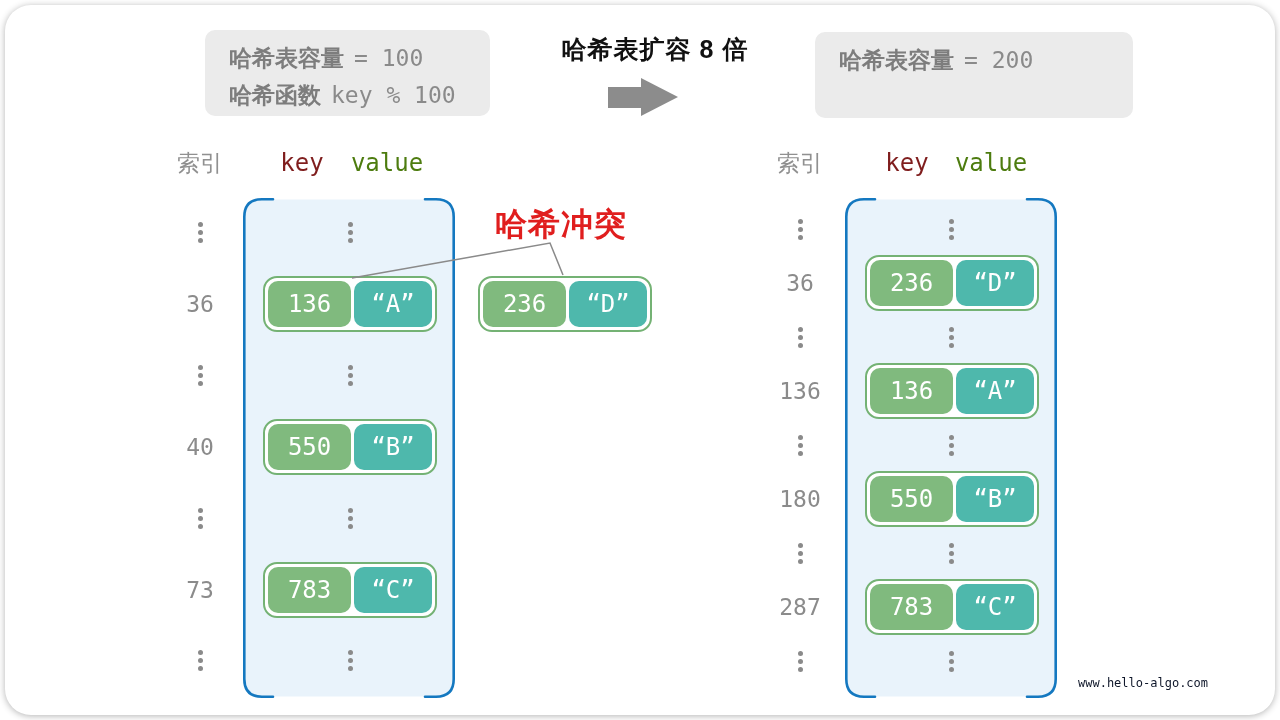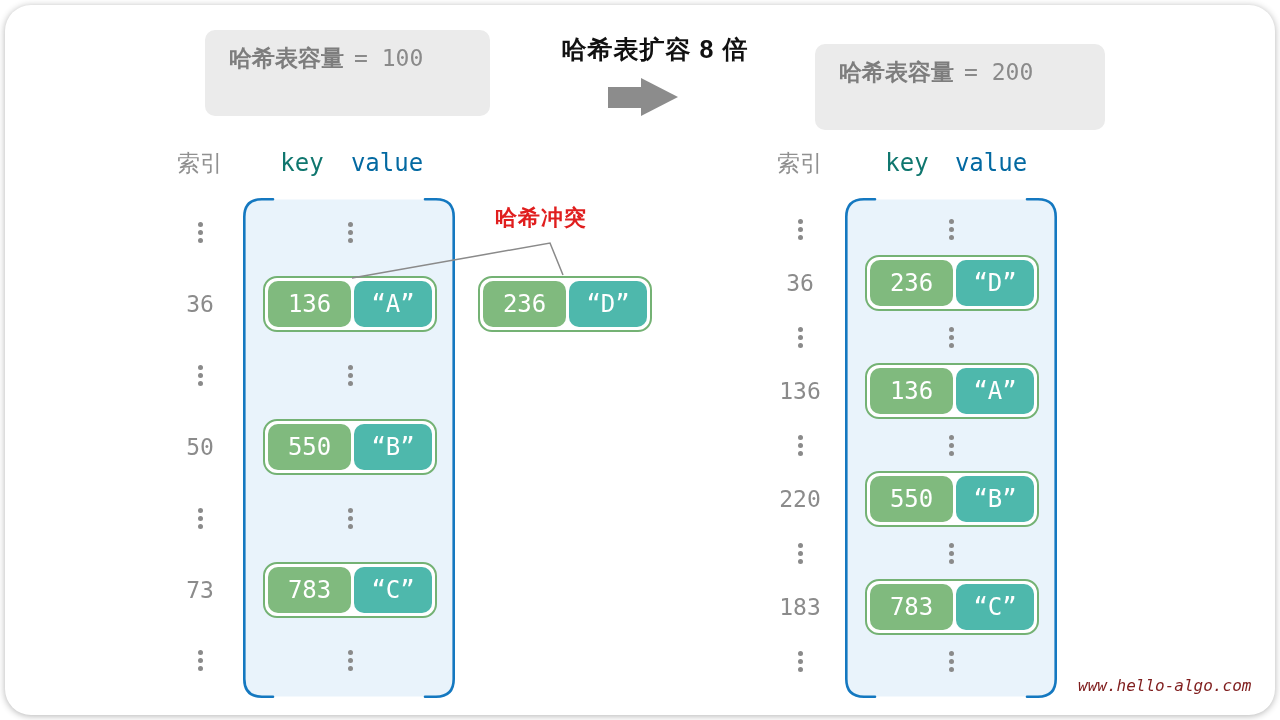--- a/index.html
+++ b/index.html
@@ -22,22 +22,22 @@
 
   
   .arrow-shaft{position:absolute;background:#8c8c8c;}
   .arrow-head{position:absolute;width:0;height:0;
               border-top:19px solid transparent;border-bottom:19px solid transparent;
               border-left:37px solid #8c8c8c;}
 
   
   .hdr{position:absolute;height:28px;line-height:28px;text-align:center;white-space:nowrap;}
   .hdr-index{color:#909090;font-size:23px;}
-  .hdr-key{color:#0f766e;font-size:24px;}
-  .hdr-value{color:#0369a1;font-size:24px;}
+  .hdr-key{color:#7f1d1d;font-size:24px;}
+  .hdr-value{color:#4d7c0f;font-size:24px;}
 
   
   .tablewrap{position:absolute;width:212px;height:500px;}
 
   
   .pair{position:absolute;width:174px;height:56px;box-sizing:border-box;
         background:#ffffff;border:2px solid #74b274;border-radius:14px;
         padding:3px;display:flex;gap:3px;}
   .kbox,.vbox{border-radius:10px;display:flex;align-items:center;justify-content:center;
         color:#ffffff;font-size:24px;}
@@ -45,44 +45,45 @@
   .vbox{flex:1;background:#4eb8ac;}
 
   
   .idx{position:absolute;width:60px;height:26px;line-height:26px;text-align:center;
        color:#8b8b8b;font-size:23px;}
 
   
   .dots{position:absolute;width:6px;height:21px;}
   .dot{width:5px;height:5px;border-radius:50%;background:#8a8a8a;margin:0 auto 3px auto;}
 
-  .conflict{position:absolute;font-size:22px;font-weight:bold;color:#e01e1e;
+  .conflict{position:absolute;font-size:32px;font-weight:bold;color:#e01e1e;
             white-space:nowrap;letter-spacing:1px;font-family:Liberation Serif, serif;}
 
   .overlay{position:absolute;left:0;top:0;width:1280px;height:720px;pointer-events:none;}
 
-  .watermark{position:absolute;color:#7f1d1d;font-size:16px;white-space:nowrap;font-style:italic;}
+  .watermark{position:absolute;color:#0f172a;font-size:12px;white-space:nowrap;}
 </style>
 </head>
 <body>
 
 <div class="stage">
   <div class="card"></div>
 
   <div class="infobox" style="left:205px;top:30px;width:285px;height:86px">
     <div class="line"><span class="cjk">哈希表容量</span><span class="val mono">= 100</span></div>
+    <div class="line"><span class="cjk">哈希函数</span><span class="val mono">key % 100</span></div>
   </div>
 
   <div class="title" style="left:535px;top:33px;width:240px">哈希表扩容 8 倍</div>
   <div>
     <div class="arrow-shaft" style="left:608px;top:87px;width:34px;height:21px"></div>
     <div class="arrow-head" style="left:641px;top:78px"></div>
   </div>
 
-  <div class="infobox" style="left:815px;top:44px;width:290px;height:86px">
+  <div class="infobox" style="left:815px;top:32px;width:318px;height:86px">
     <div class="line"><span class="cjk">哈希表容量</span><span class="val mono">= 200</span></div>
   </div>
 
   <div class="hdr hdr-index" style="left:170px;top:149px;width:60px">索引</div>
   <div class="hdr hdr-key mono" style="left:269px;top:149px;width:66px">key</div>
   <div class="hdr hdr-value mono" style="left:345px;top:149px;width:84px">value</div>
 
   <div class="tablewrap" style="left:243px;top:198px">
     <svg width="212" height="500" viewBox="0 0 212 500">
       <rect x="1.5" y="1.5" width="209" height="497" rx="17" fill="#e9f3fb" stroke="none"></rect>
@@ -95,21 +96,21 @@
       <div class="dot"></div>
       <div class="dot"></div>
       <div class="dot"></div>
     </div>
   <div class="idx mono" style="left:170px;top:291px">36</div>
   <div class="dots" style="left:197px;top:365px">
       <div class="dot"></div>
       <div class="dot"></div>
       <div class="dot"></div>
     </div>
-  <div class="idx mono" style="left:170px;top:434px">50</div>
+  <div class="idx mono" style="left:170px;top:434px">40</div>
   <div class="dots" style="left:197px;top:508px">
       <div class="dot"></div>
       <div class="dot"></div>
       <div class="dot"></div>
     </div>
   <div class="idx mono" style="left:170px;top:577px">73</div>
   <div class="dots" style="left:197px;top:650px">
       <div class="dot"></div>
       <div class="dot"></div>
       <div class="dot"></div>
@@ -180,27 +181,27 @@
       <div class="dot"></div>
       <div class="dot"></div>
       <div class="dot"></div>
     </div>
   <div class="idx mono" style="left:770px;top:378px">136</div>
   <div class="dots" style="left:797px;top:435px">
       <div class="dot"></div>
       <div class="dot"></div>
       <div class="dot"></div>
     </div>
-  <div class="idx mono" style="left:770px;top:486px">220</div>
+  <div class="idx mono" style="left:770px;top:486px">180</div>
   <div class="dots" style="left:797px;top:543px">
       <div class="dot"></div>
       <div class="dot"></div>
       <div class="dot"></div>
     </div>
-  <div class="idx mono" style="left:770px;top:594px">183</div>
+  <div class="idx mono" style="left:770px;top:594px">287</div>
   <div class="dots" style="left:797px;top:651px">
       <div class="dot"></div>
       <div class="dot"></div>
       <div class="dot"></div>
     </div>
 
   <div class="dots" style="left:948px;top:219px">
       <div class="dot"></div>
       <div class="dot"></div>
       <div class="dot"></div>

